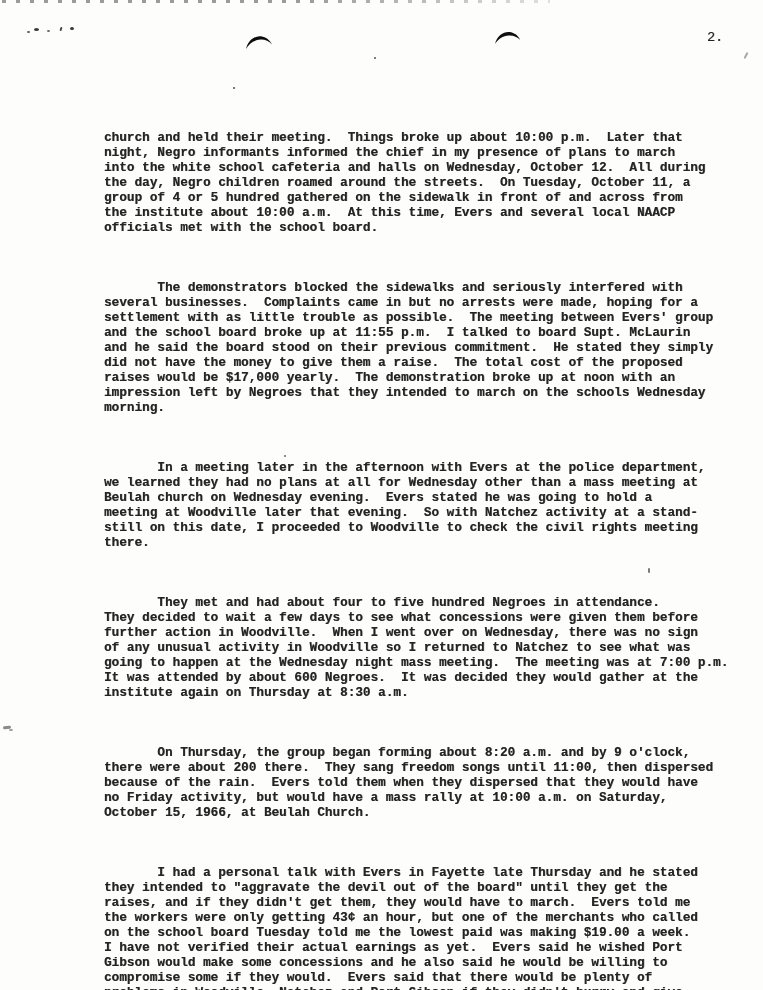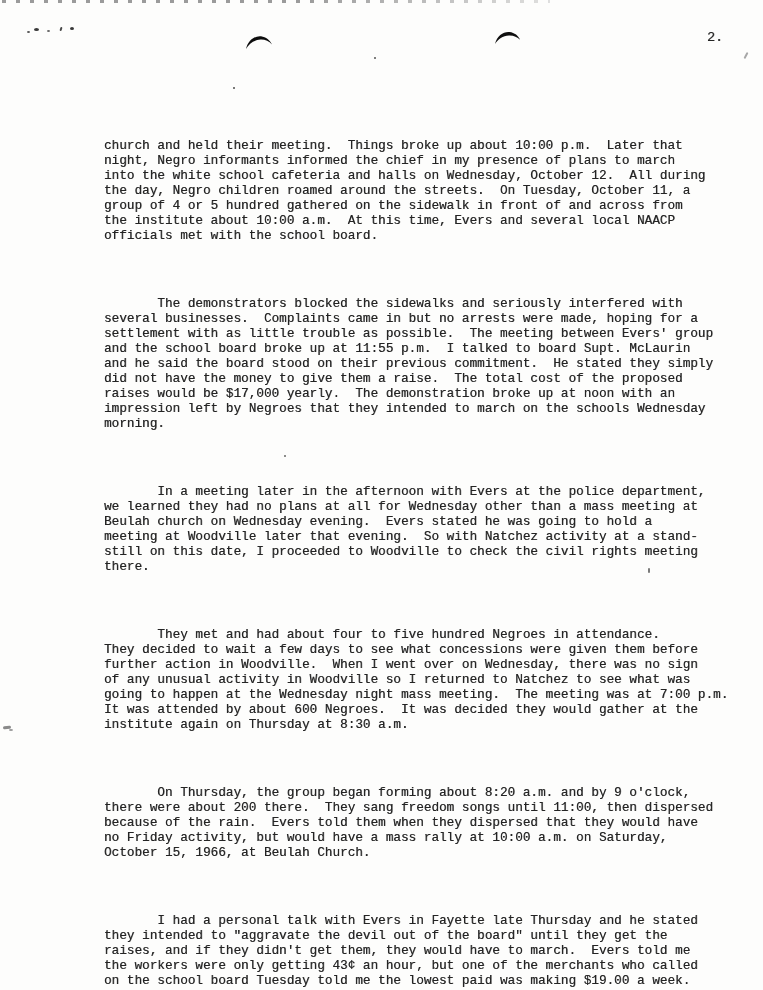--- a/index.html
+++ b/index.html
@@ -27,21 +27,21 @@
   .body-text {
     position: absolute;
     left: 104px;
     top: 100px;
     font-size: 12.7px;
     line-height: 15px;
     white-space: pre;
     letter-spacing: 0;
     text-shadow: 0.45px 0 0 rgba(25,25,25,.55);
   }
-  .body-text p { margin: 8px 0 15px 0; }
+  .body-text p { margin: 0 0 15px 0; font-weight: bold; }
   .body-text p:last-child { margin-bottom: 0; }
 
   .page-number {
     position: absolute;
     left: 707px; top: 30px;
     font-size: 13.5px;
     text-shadow: 0.4px 0 0 rgba(25,25,25,.5);
   }
 
   .arc { position: absolute; }

